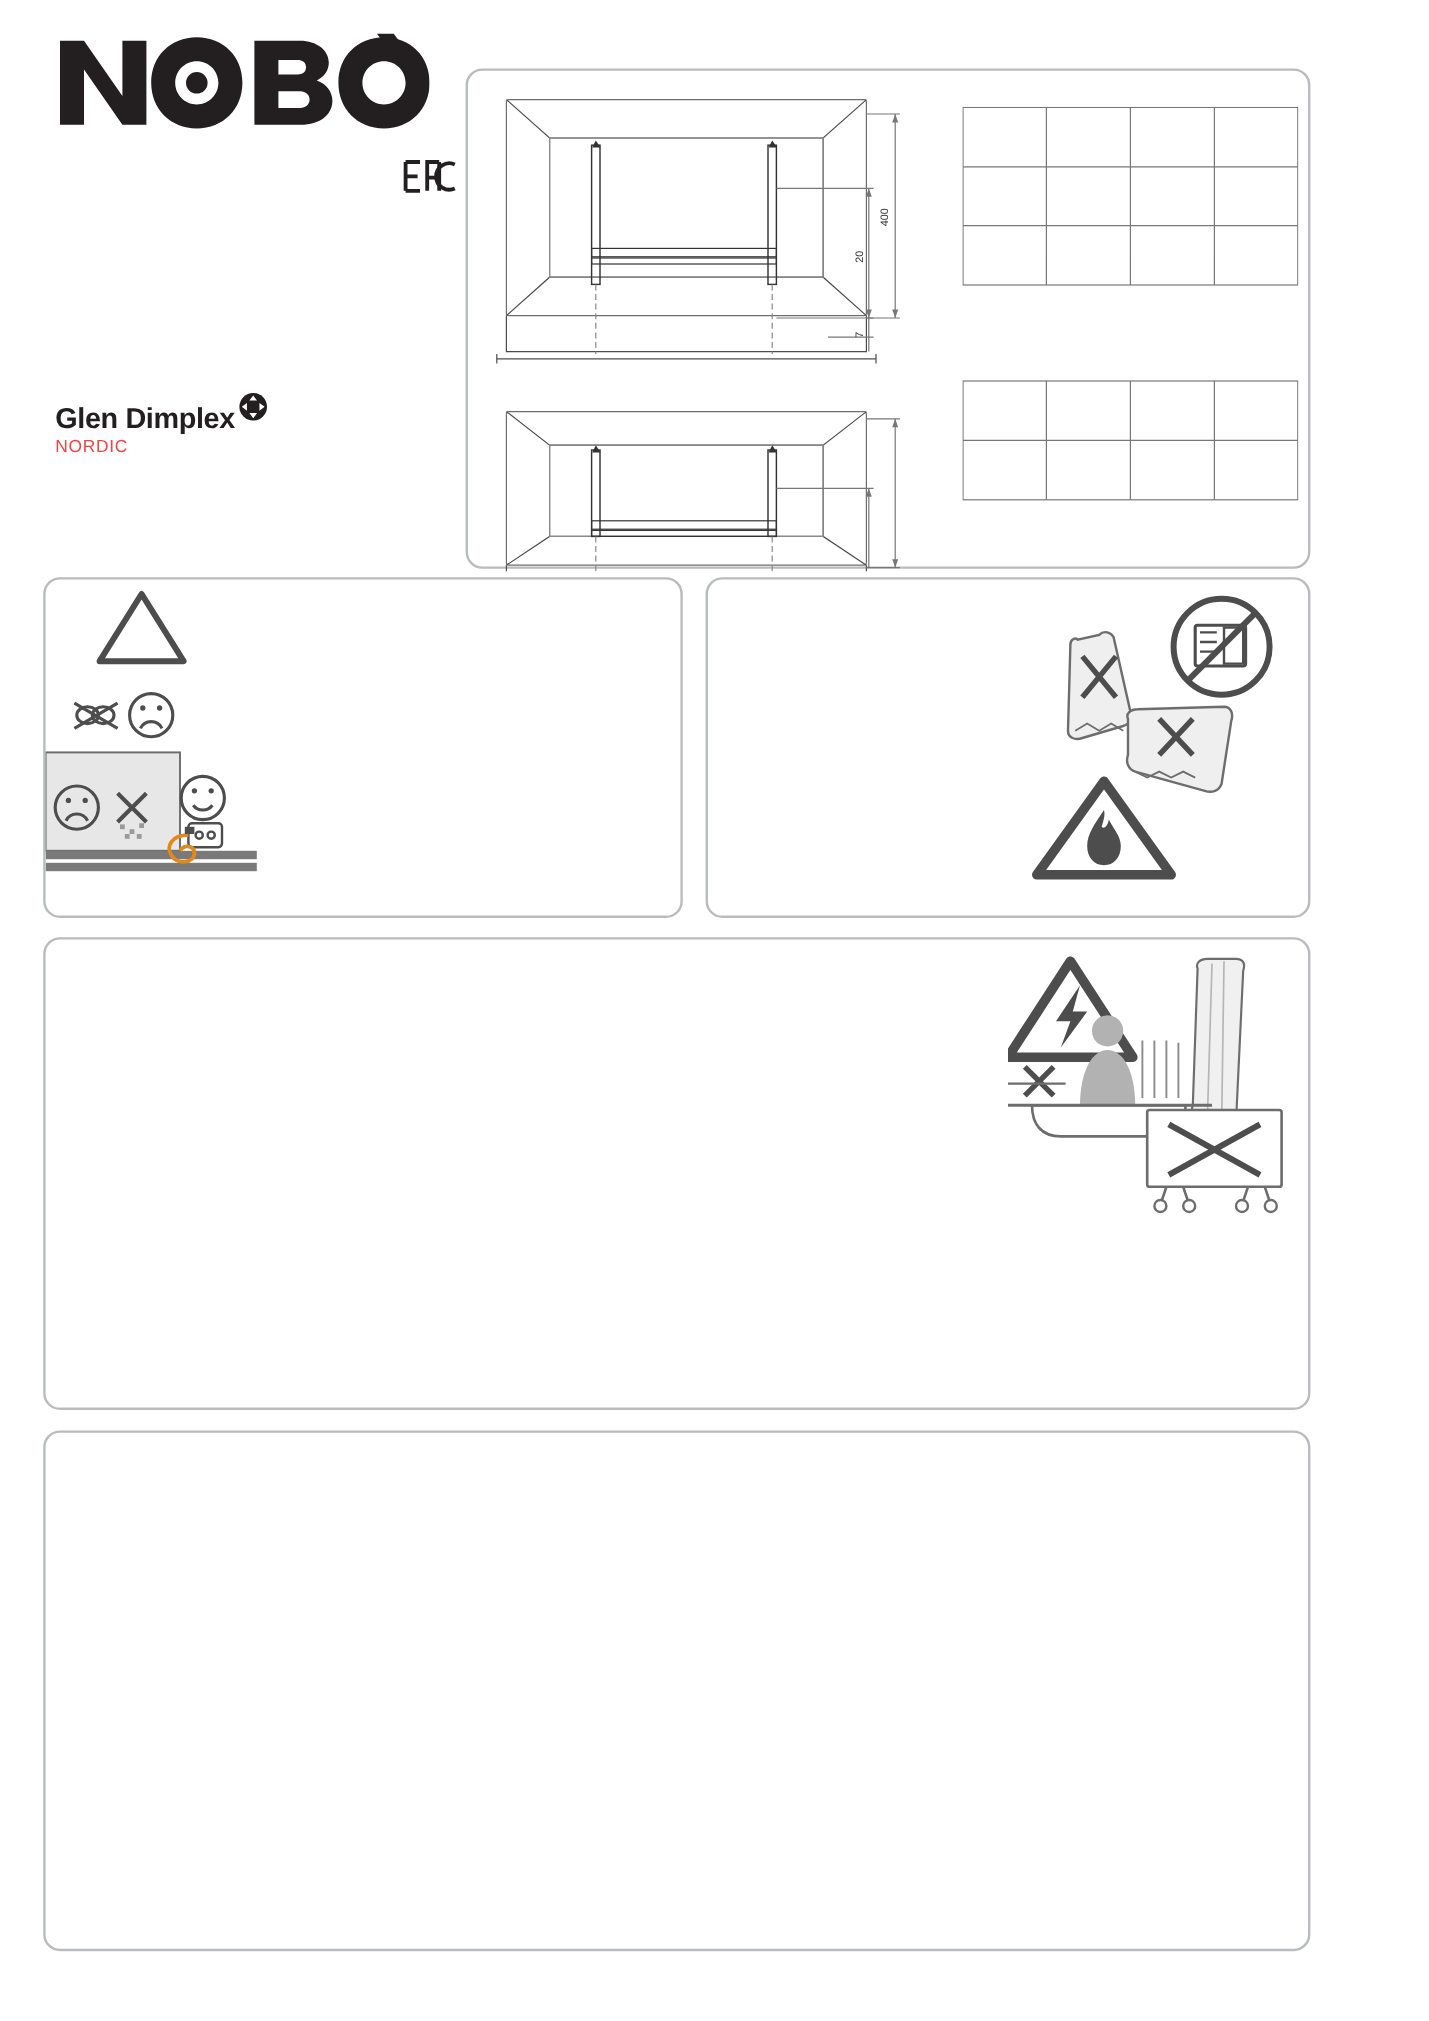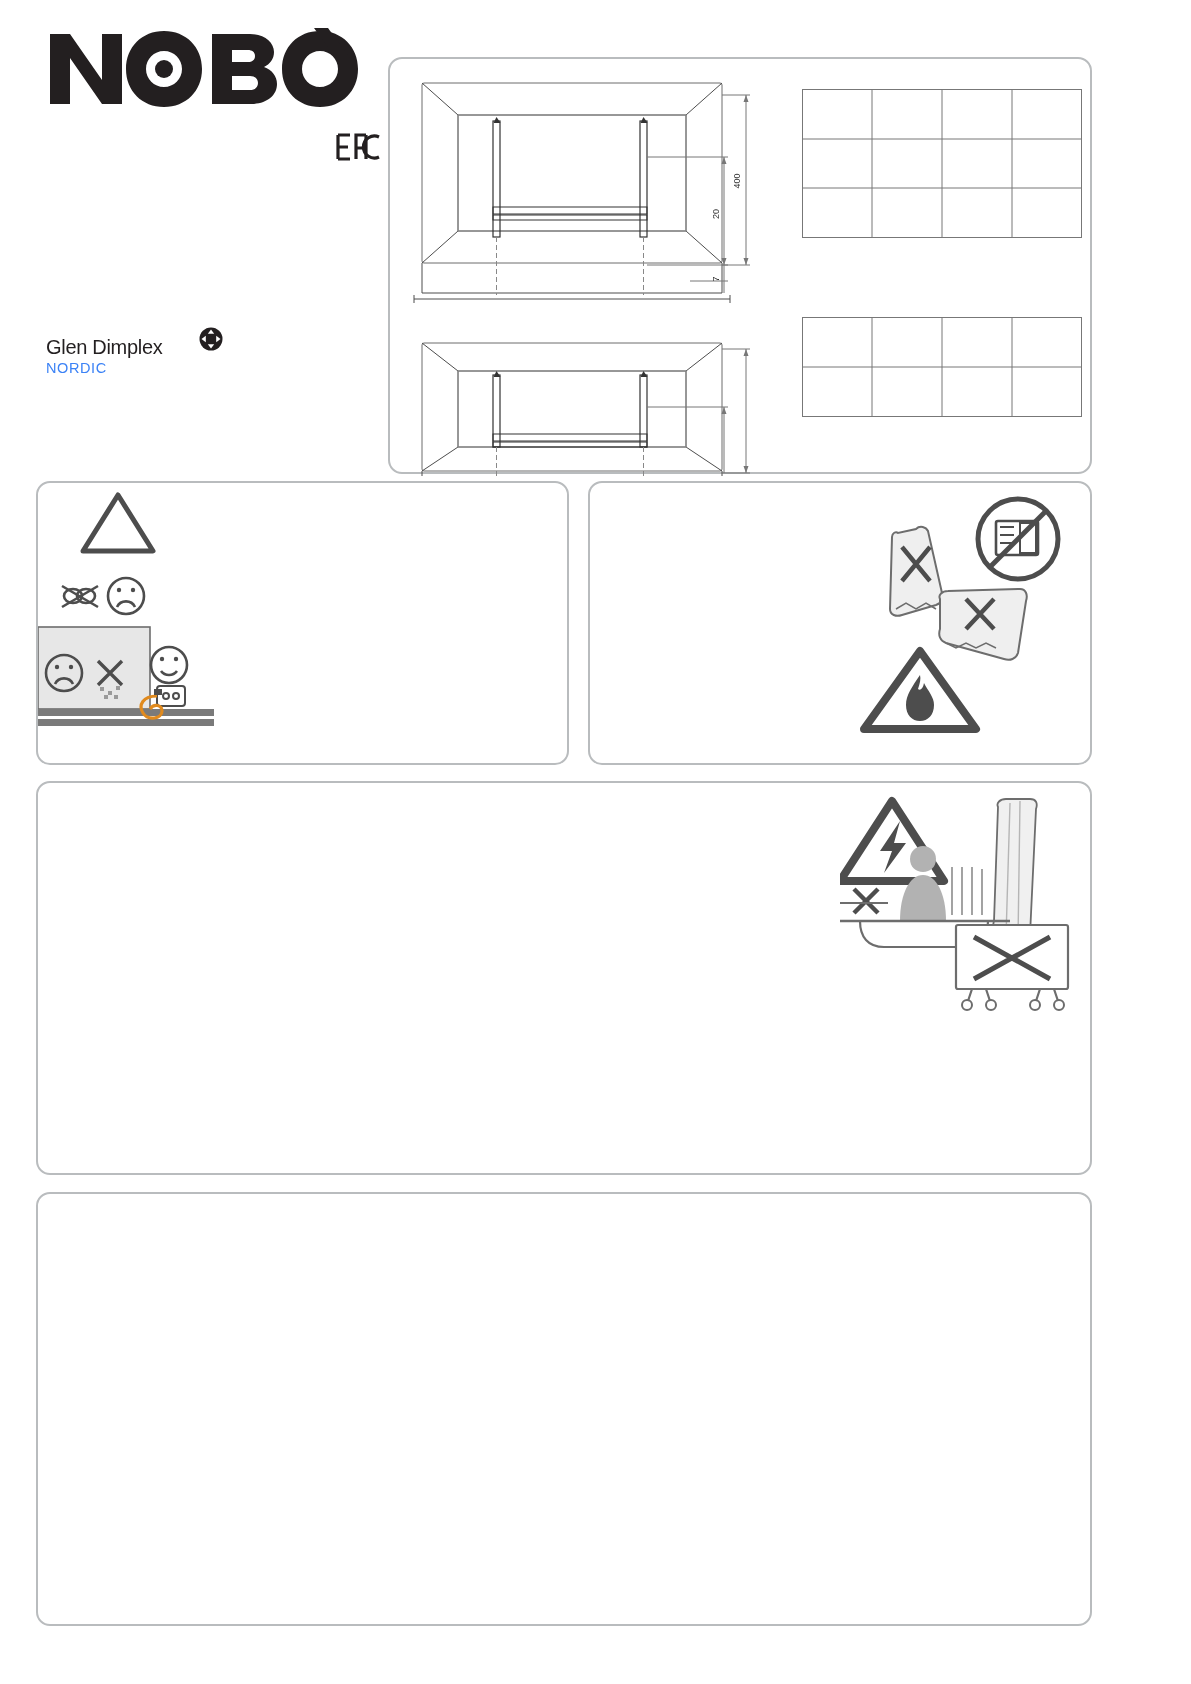--- a/index.html
+++ b/index.html
@@ -44,31 +44,31 @@
 
   .glen {
     position: absolute;
     left: 46px;
     top: 336px;
     width: 200px;
     height: 60px;
   }
   .glen-name {
     font-family: "Liberation Sans", sans-serif;
-    font-size: 20px;
-    font-weight: 400;
+    font-size: 24px;
+    font-weight: 700;
     letter-spacing: -0.3px;
     color: #231f20;
     white-space: nowrap;
   }
   .glen-sub {
     font-family: "Liberation Sans", sans-serif;
     font-size: 14.5px;
     letter-spacing: 0.6px;
-    color: #3b82f6;
+    color: #ef4444;
     margin-top: 1px;
   }
   .glen-mark {
     position: absolute;
     left: 152px;
     top: -10px;
   }
 
   
   .panel {

